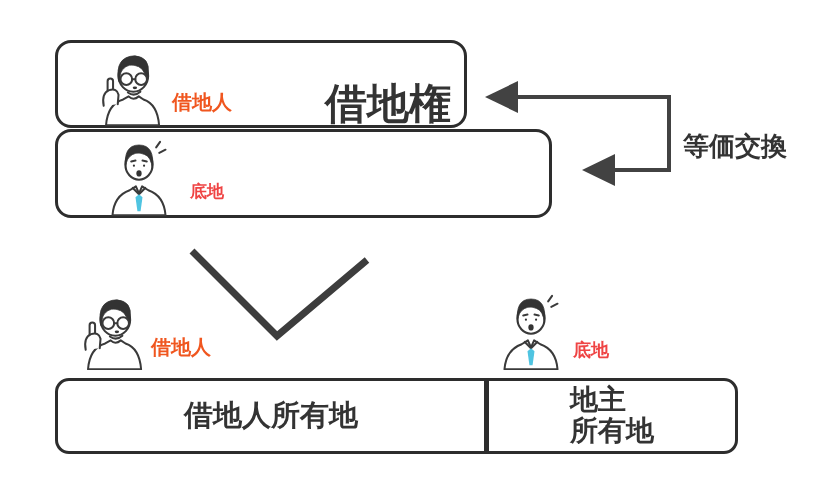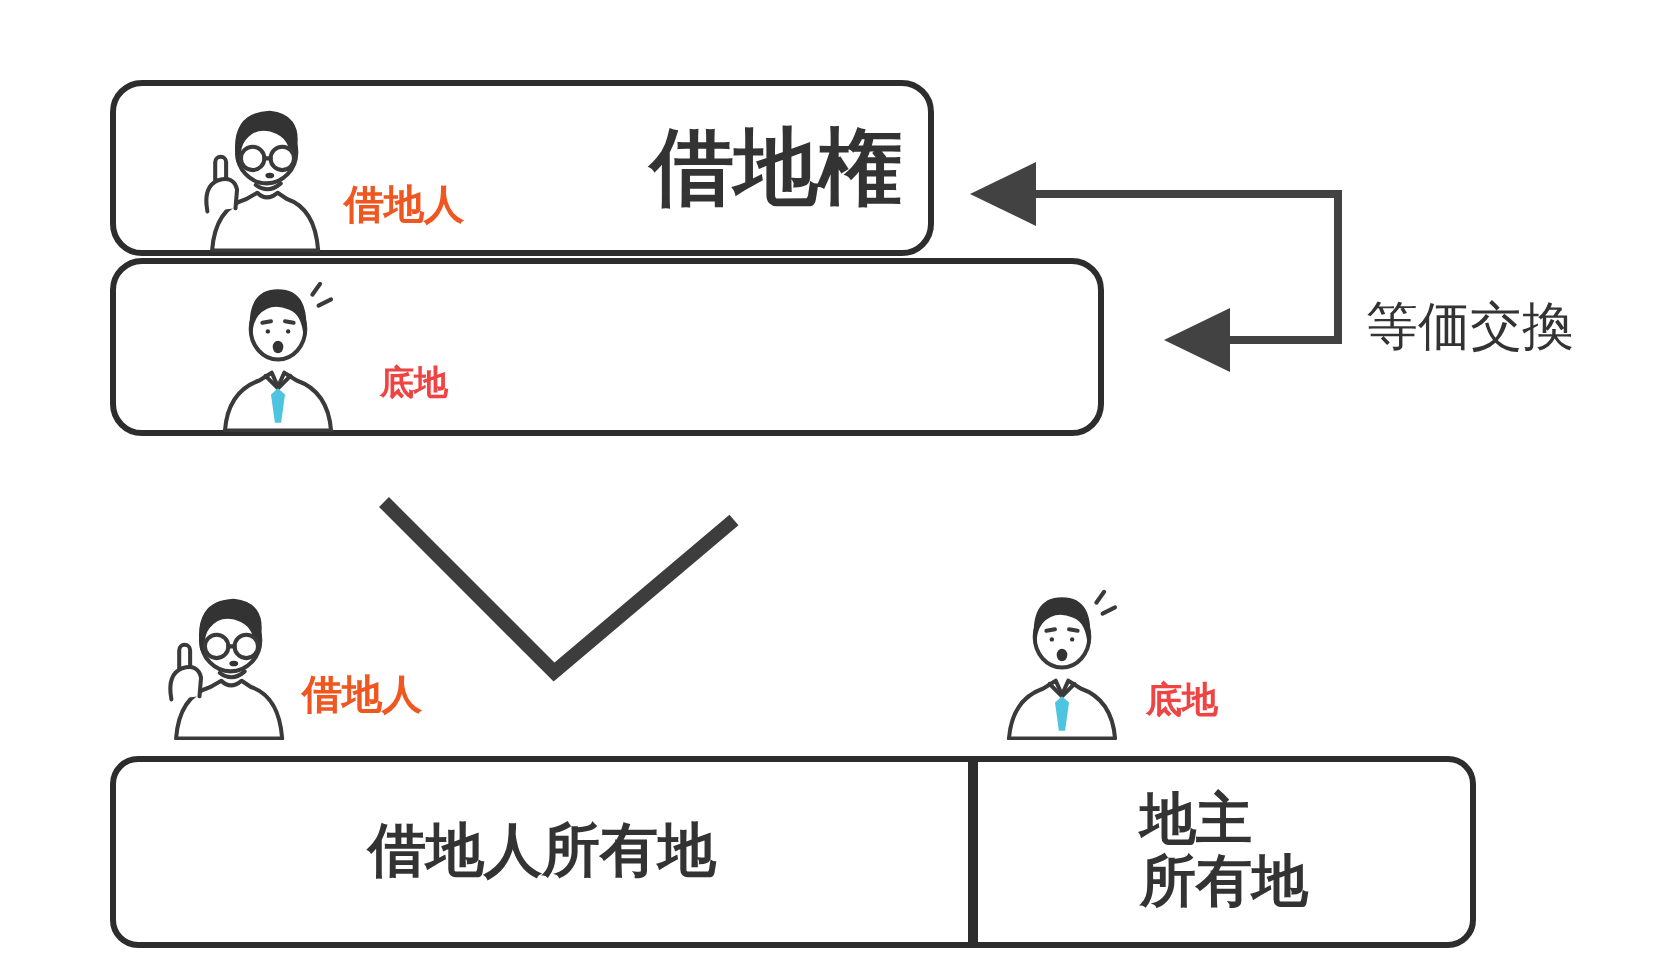--- a/index.html
+++ b/index.html
@@ -11,38 +11,38 @@
   .rbox{
     position:absolute;background:#fff;border:3.5px solid #2d2d2d;border-radius:16px;
     box-sizing:border-box;
   }
   .box1{left:55px;top:40px;width:412px;height:88px;z-index:2;}
   .box2{left:55px;top:129px;width:497px;height:89px;z-index:1;}
   .box-title{
     position:absolute;right:13px;top:50%;transform:translateY(-50%);
     font-weight:800;color:#333;white-space:nowrap;letter-spacing:0px;
   }
-  .box1 .box-title{font-size:42px;}
+  .box1 .box-title{font-size:42px;margin-top:20px;}
   .box2 .box-title{font-size:38px;}
   .person-svg{position:absolute;}
   .p-label{position:absolute;font-weight:800;white-space:nowrap;}
   .orange{color:#f0561f;}
   .green{color:#ef4444;}
   .lbl-box1{left:114px;top:46px;font-size:20px;}
   .lbl-box2{left:132px;top:48px;font-size:17px;}
   .lbl-bottom-left{left:151px;top:334px;font-size:20px;}
   .lbl-bottom-right{left:573px;top:338px;font-size:18px;}
   .exchange-label{
-    position:absolute;left:683px;top:146px;font-size:26px;font-weight:400;color:#333;
+    position:absolute;left:683px;top:129px;font-size:26px;font-weight:700;color:#333;
     white-space:nowrap;
   }
   .overlay{position:absolute;left:0;top:0;width:836px;height:484px;pointer-events:none;}
   
   .land-table{
-    position:absolute;left:55px;top:378px;width:683px;height:96px;
+    position:absolute;left:55px;top:378px;width:683px;height:76px;
     border:3.5px solid #2d2d2d;border-radius:14px;box-sizing:border-box;
     display:flex;align-items:stretch;background:#fff;overflow:hidden;
   }
   .cell-left{
     flex:0 0 426px;display:flex;align-items:center;justify-content:center;
     font-size:29px;font-weight:800;color:#333;
   }
   .table-divider{flex:0 0 5px;background:#2d2d2d;}
   .cell-right{
     flex:1;display:flex;align-items:center;justify-content:center;

